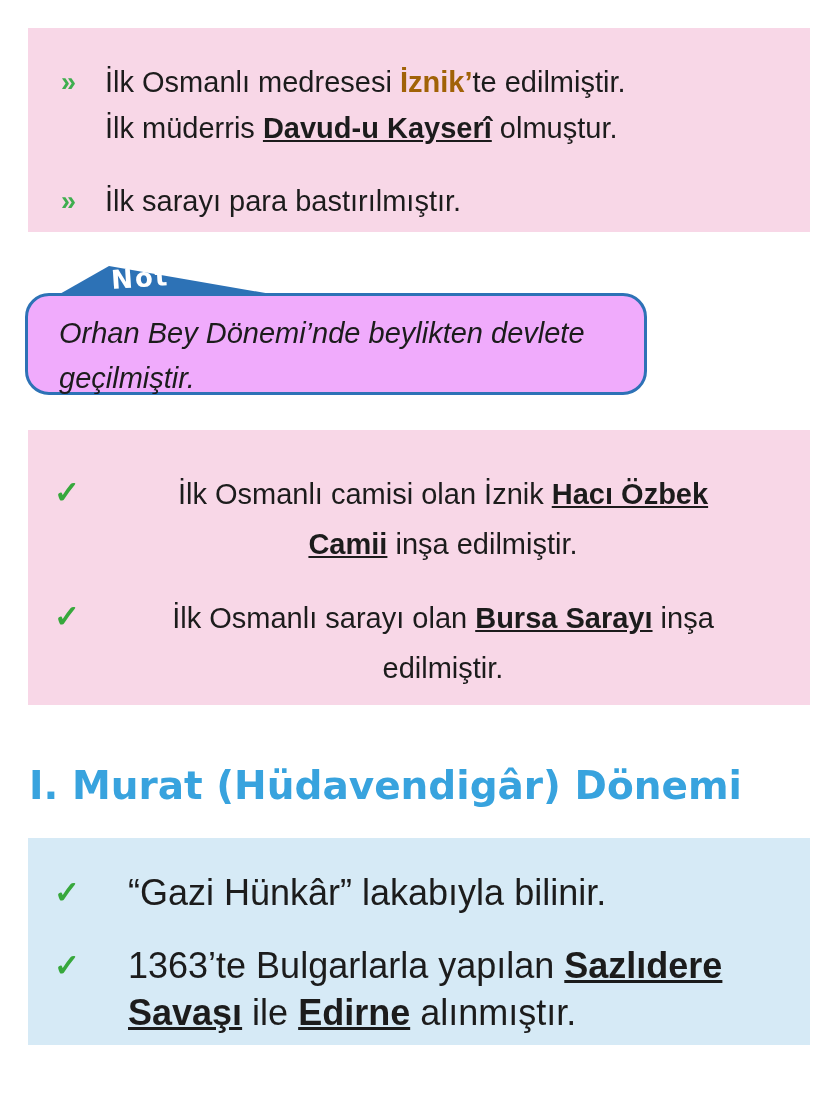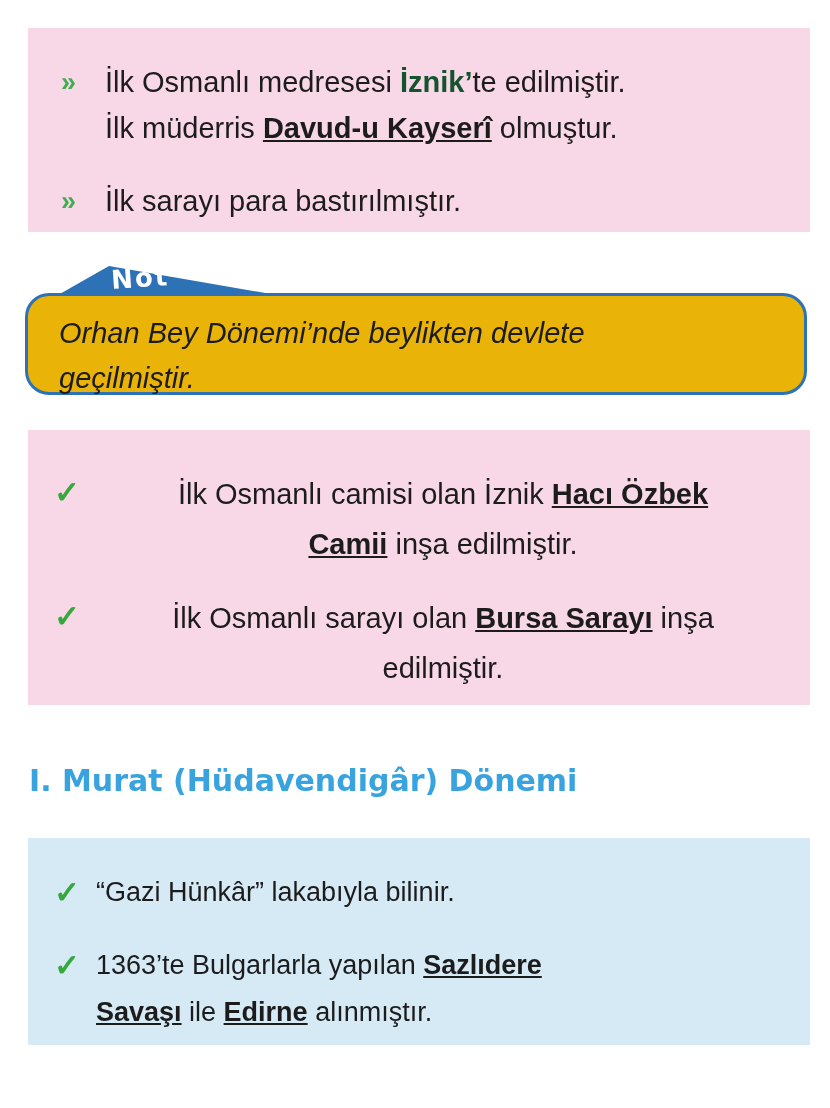--- a/index.html
+++ b/index.html
@@ -31,48 +31,48 @@
   .marker.chevron {
     width:45px; color:#3fae4f; font-size:27px; line-height:46px; font-weight:700;
     padding-left:1px;
   }
   #box2 .marker.check, #box3 .marker.check {
     width:56px; padding-left:14px; color:#37a83c; font-size:31px; line-height:47px; font-weight:700;
   }
   .lines { flex:1 1 auto; }
   #box1 .line { font-size:29px; line-height:46px; }
   #box2 .line { font-size:29px; line-height:50px;text-align:center; }
-  #box3 .line { font-size:27px; line-height:47px; }
+  #box3 .line { font-size:36px; line-height:47px;margin-left:32px; }
   .line span.bold { font-weight:700;text-decoration:underline; }
-  .line span.bold-red { font-weight:700; color:#14532d; }
+  .line span.bold-red { font-weight:700; color:#a16207; }
 
   
   .note-wrap { position:absolute; left:25px; top:262px; width:786px; height:136px; }
   .note-box {
-    position:absolute; left:0; top:31px; width:782px; height:102px;
-    background:#eab308;
+    position:absolute; left:0; top:31px; width:622px; height:102px;
+    background:#f0abfc;
     border:3.5px solid #2d72b6;
     border-radius:24px;
     padding:15px 20px 0 31px;
     font-style:italic;
   }
   .note-box .line { font-size:29px; line-height:45px; }
   .banner-svg { position:absolute; left:0; top:0; width:320px; height:62px; }
   .note-label {
     position:absolute; left:86px; top:1px;
     color:#ffffff; font-size:26px; font-weight:700;
     letter-spacing:2px;
     transform:rotate(-4deg);
     font-family:"DejaVu Sans", sans-serif;
   }
 
   
   .heading {
     position:absolute; left:29px; top:763px;
-    font-size:30px; font-weight:700;
+    font-size:39px; font-weight:700;
     color:#38a3de;
     letter-spacing:0px;
     font-family:"DejaVu Sans", sans-serif;
   }
 </style>
 </head>
 <body>
 
 <div class="page">
 

